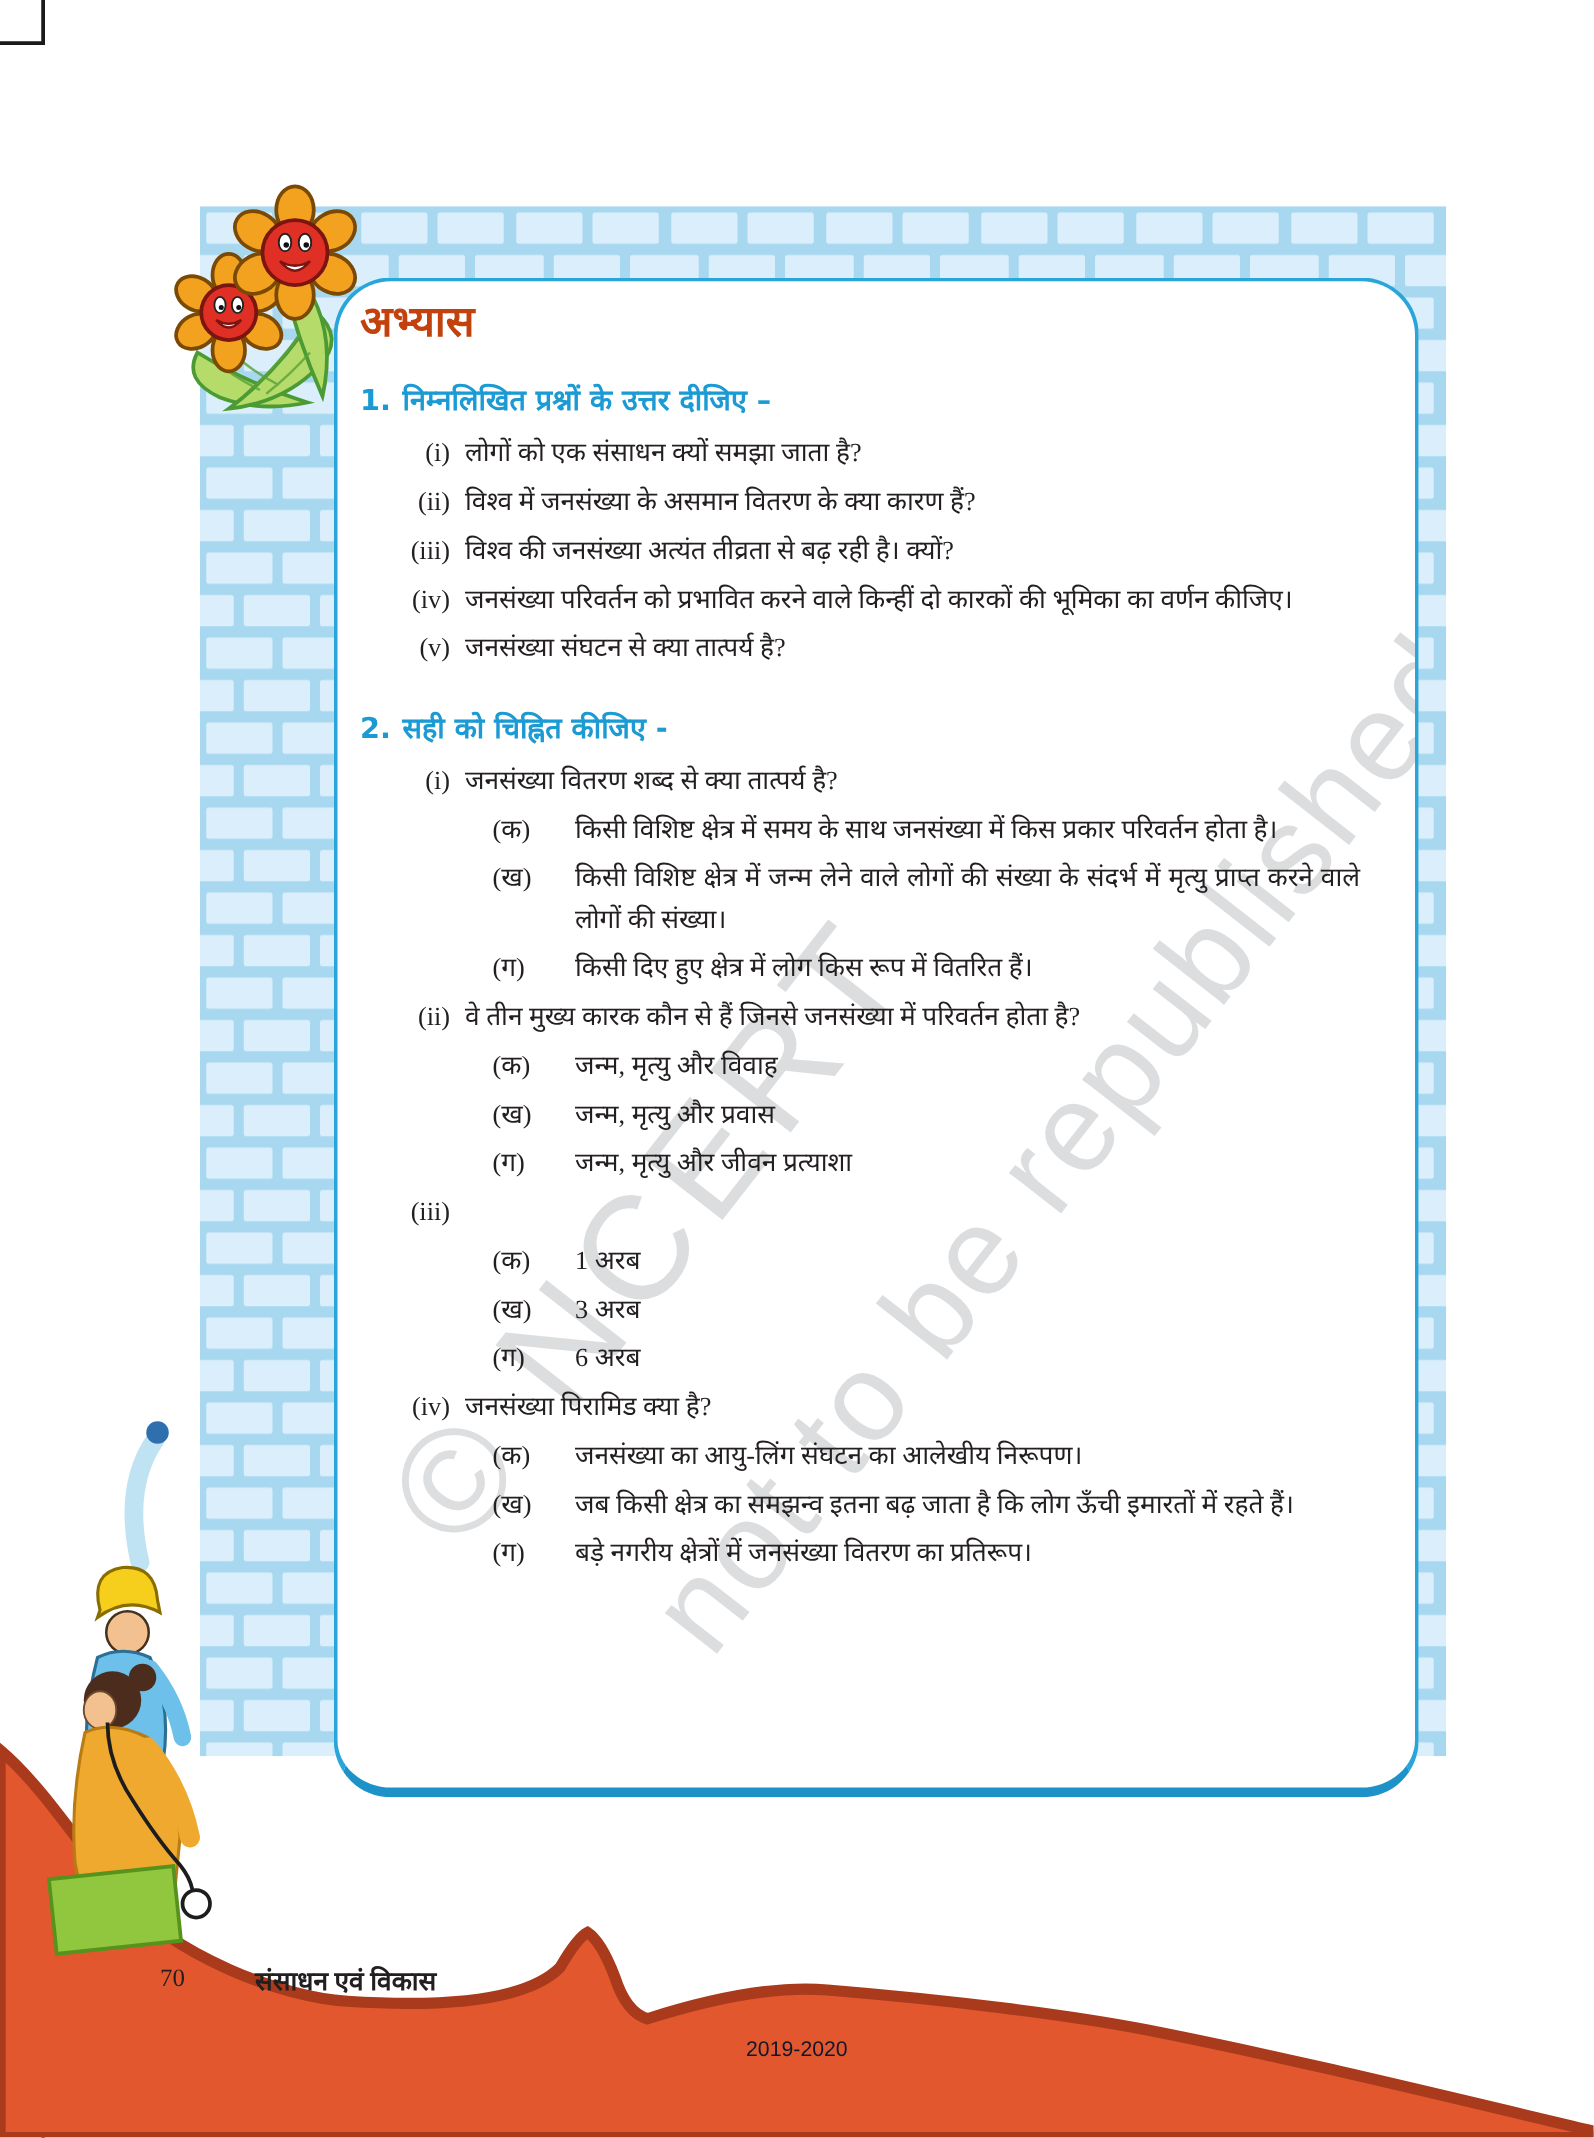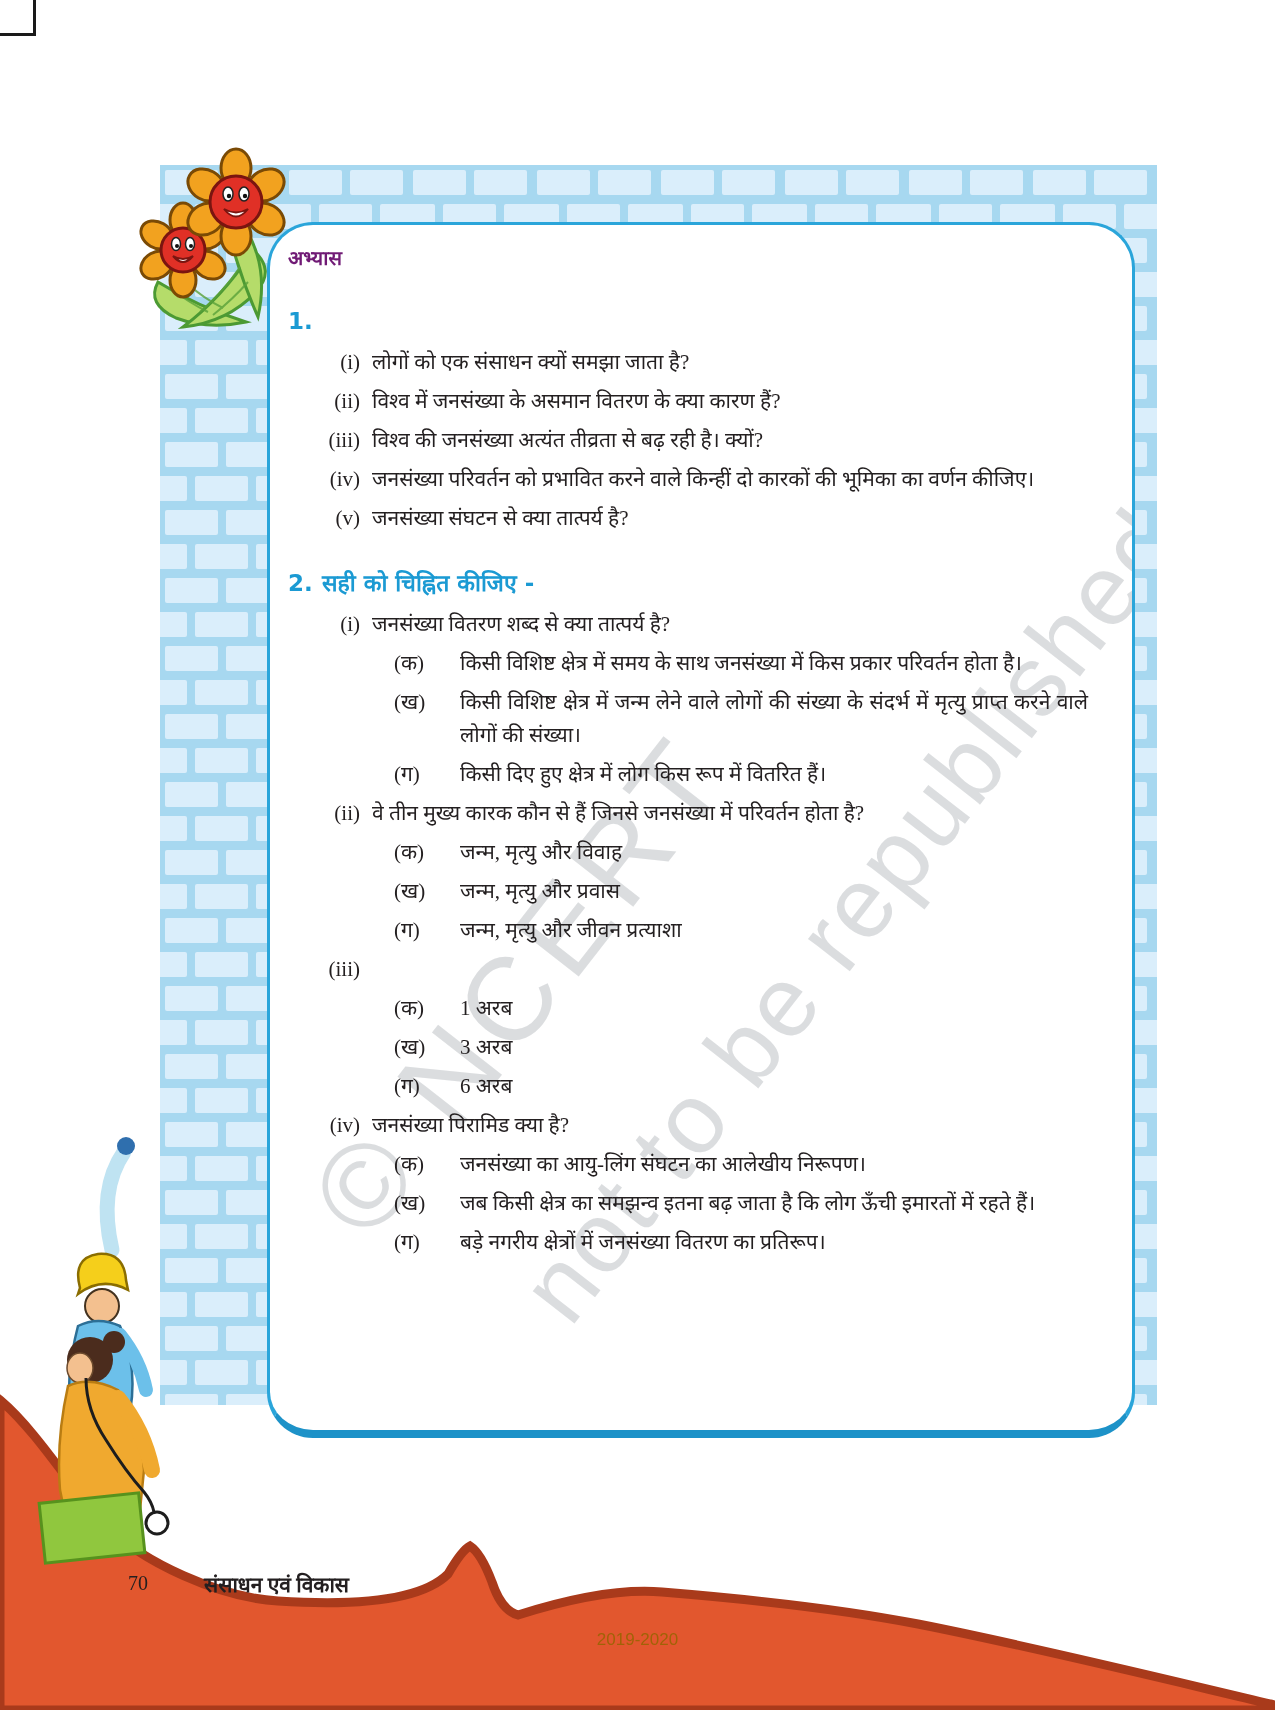--- a/index.html
+++ b/index.html
@@ -21,42 +21,42 @@
         border-radius:46px;z-index:2;overflow:hidden;}
   .card-inner{position:relative;width:100%;height:100%;padding:10px 44px 0 18px;box-sizing:border-box;}
 
   .wm{position:absolute;color:#b9bdc1;opacity:.5;font-family:"Liberation Sans","DejaVu Sans",sans-serif;
       white-space:nowrap;z-index:0;font-weight:400;}
   .wm1{left:250px;top:760px;font-size:118px;letter-spacing:10px;transform:translate(-50%,-50%) rotate(-52deg);}
   .wm2{left:580px;top:690px;font-size:100px;letter-spacing:3px;transform:translate(-50%,-50%) rotate(-52deg);}
 
   .content{position:relative;z-index:1;}
 
-  .ex-title{font-size:20px;line-height:46px;font-weight:bold;color:#701a75;
+  .ex-title{font-size:34px;line-height:46px;font-weight:bold;color:#c2410c;
             font-family:"DejaVu Sans","Liberation Sans",sans-serif;}
 
   .section{margin-top:22px;}
   .section + .section{margin-top:30px;}
   .section-head{display:flex;font-size:23px;line-height:37px;font-weight:bold;color:#1b9ad3;
                 font-family:"DejaVu Sans","Liberation Sans",sans-serif;}
   .sec-num{flex:0 0 34px;}
 
   .qitem{display:flex;margin-top:6px;font-size:21px;line-height:33px;}
   .qlabel{flex:0 0 72px;text-align:right;padding-right:12px;white-space:nowrap;}
   .qtext{flex:1;text-align:justify;}
 
   .opt{display:flex;margin-top:6px;margin-left:106px;font-size:21px;line-height:33px;}
   .optlabel{flex:0 0 52px;padding-right:14px;white-space:nowrap;}
   .opttext{flex:1;text-align:justify;}
 
   
   .footer-pagenum{position:absolute;left:128px;top:1572px;font-size:20px;z-index:6;}
   .footer-chapter{position:absolute;left:204px;top:1570px;font-size:21px;font-weight:bold;z-index:6;}
   .footer-year{position:absolute;left:0;top:1630px;width:1275px;text-align:center;font-size:17px;
-               font-family:"Liberation Sans","DejaVu Sans",sans-serif;color:#a16207;z-index:6;}
+               font-family:"Liberation Sans","DejaVu Sans",sans-serif;color:#0f172a;z-index:6;}
   .wave-svg{position:absolute;left:0;top:1380px;z-index:3;}
   .flowers-svg{position:absolute;left:128px;top:132px;z-index:5;}
   .people-svg{position:absolute;left:20px;top:1130px;z-index:5;}
 </style>
 </head>
 <body>
 
 <div class="crop-tl"></div>
 <div class="crop-bl"></div>
 
@@ -78,20 +78,21 @@
   <div class="wm wm1">© NCERT</div>
   <div class="wm wm2">not to be republished</div>
 
   <div class="card-inner">
   <div class="content">
     <div class="ex-title">अभ्यास</div>
 
     <div class="section">
       <div class="section-head">
         <span class="sec-num">1.</span>
+        <span>निम्नलिखित प्रश्नों के उत्तर दीजिए –</span>
       </div>
       <div class="qitem">
         <span class="qlabel">(i)</span>
         <span class="qtext">लोगों को एक संसाधन क्यों समझा जाता है?</span>
       </div>
       <div class="qitem">
         <span class="qlabel">(ii)</span>
         <span class="qtext">विश्व में जनसंख्या के असमान वितरण के क्या कारण हैं?</span>
       </div>
       <div class="qitem">

